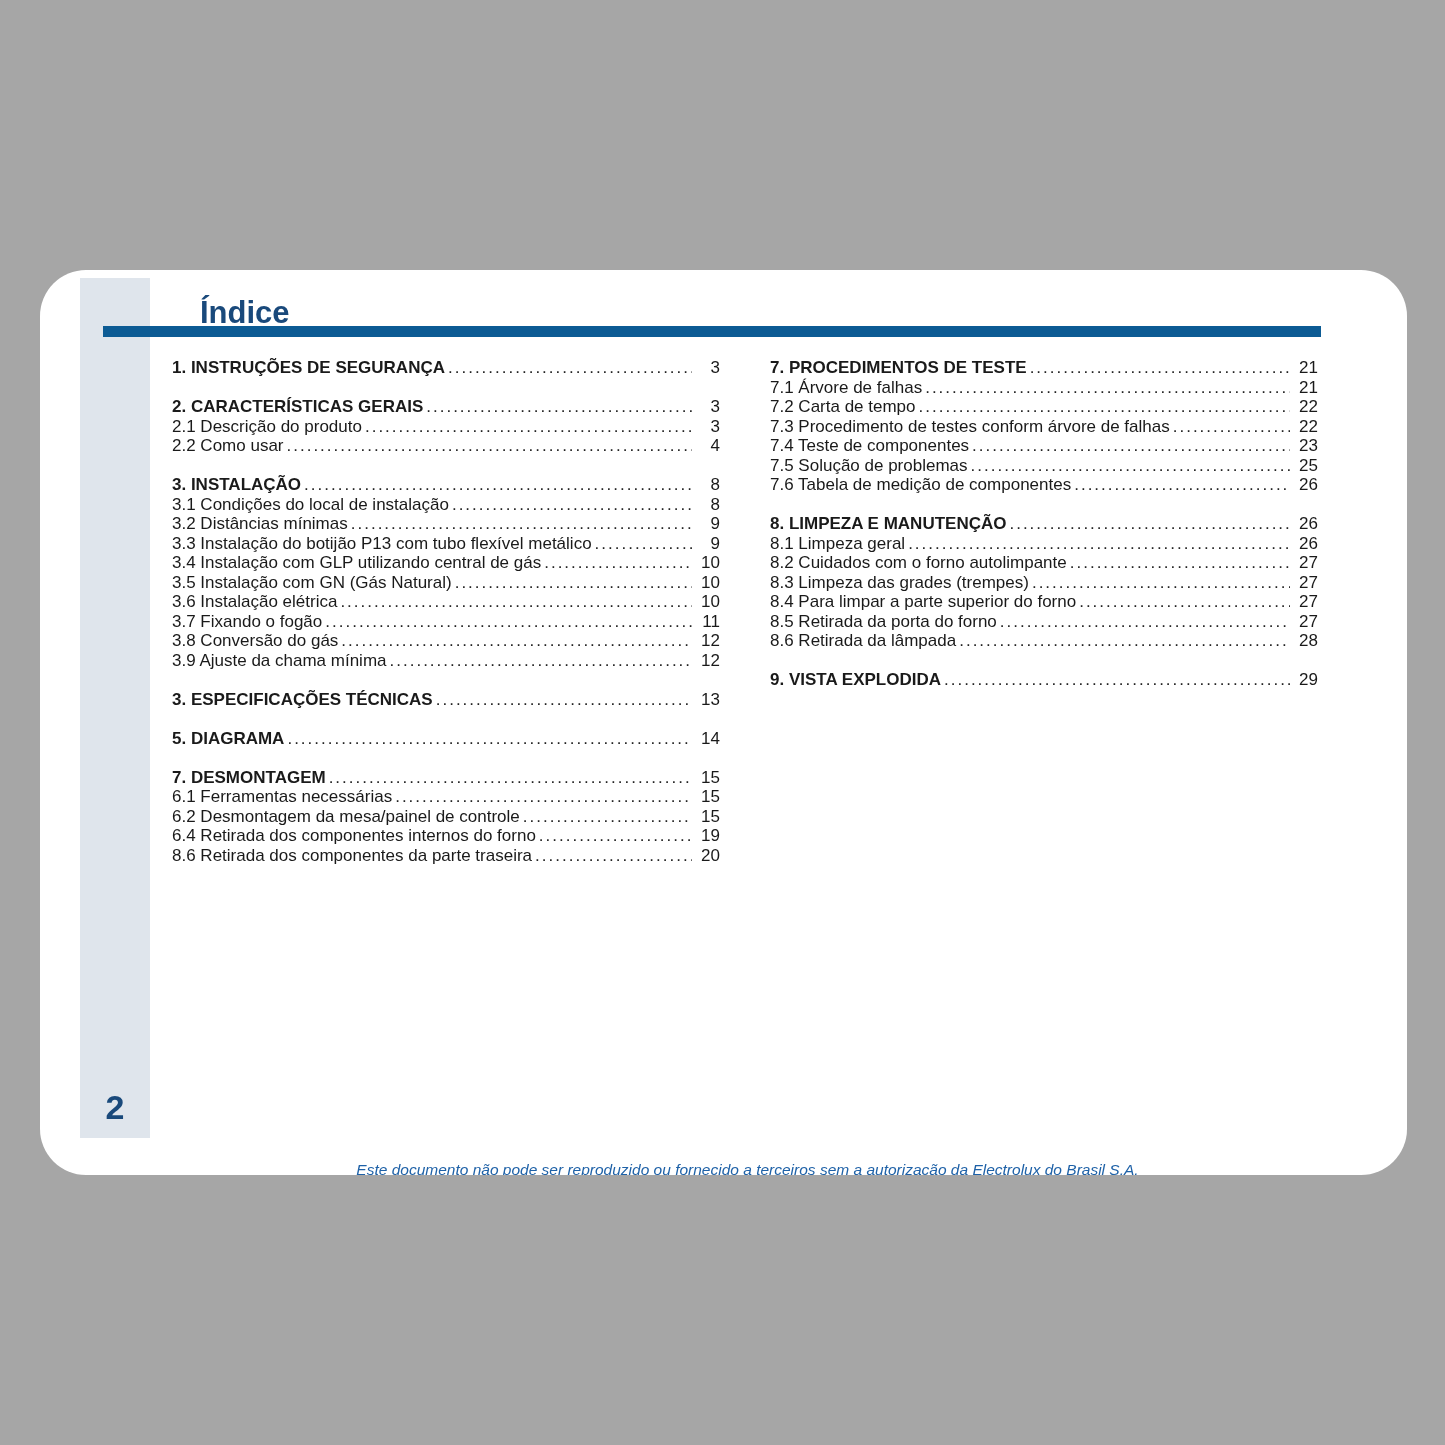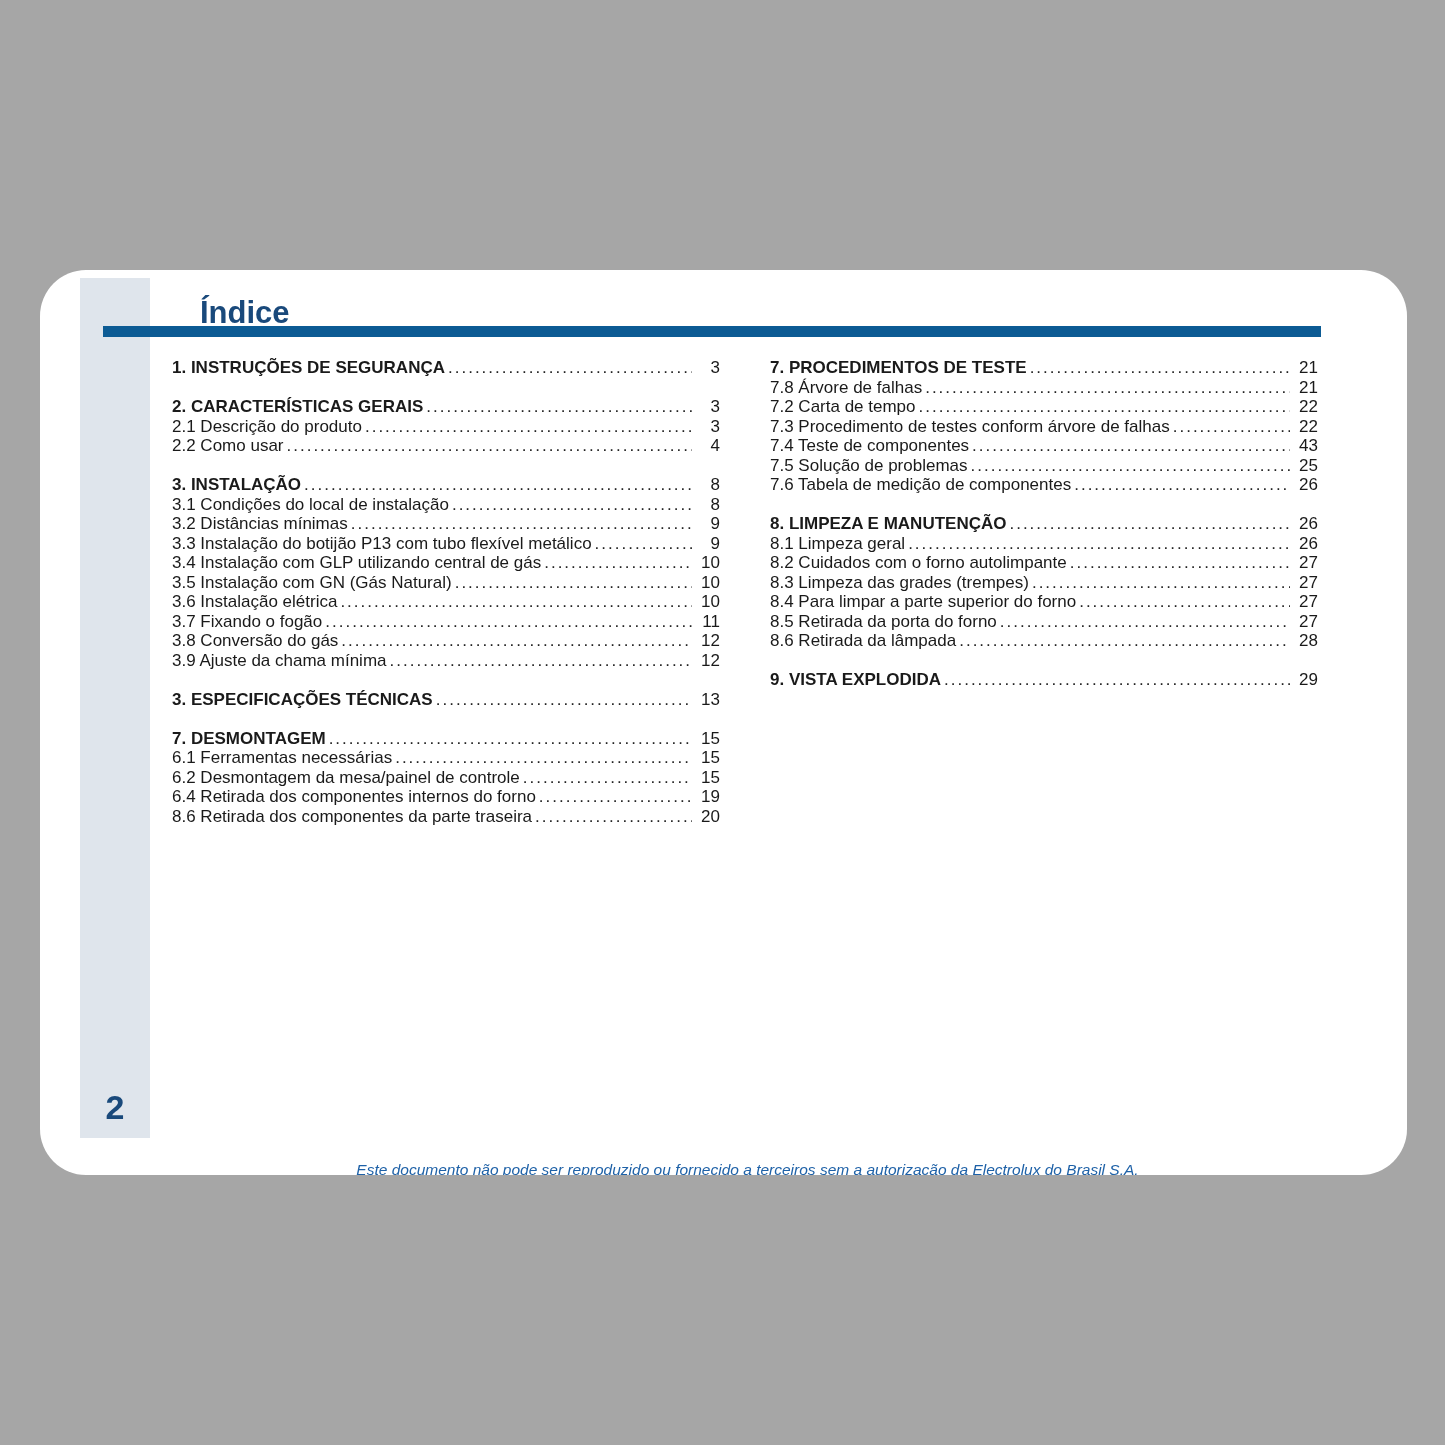--- a/index.html
+++ b/index.html
@@ -190,20 +190,27 @@
         </div>
         <div class="group">
           <div class="row bold">
     <span class="label">3. ESPECIFICAÇÕES TÉCNICAS</span>
     <span class="leader"></span>
     <span class="pg">13</span>
   </div>
         </div>
         <div class="group">
           <div class="row bold">
+    <span class="label">5. DIAGRAMA</span>
+    <span class="leader"></span>
+    <span class="pg">14</span>
+  </div>
+        </div>
+        <div class="group">
+          <div class="row bold">
     <span class="label">7. DESMONTAGEM</span>
     <span class="leader"></span>
     <span class="pg">15</span>
   </div>
           <div class="row">
     <span class="label">6.1 Ferramentas necessárias</span>
     <span class="leader"></span>
     <span class="pg">15</span>
   </div>
           <div class="row">
@@ -224,38 +231,38 @@
         </div>
       </div>
     <div class="col">
         <div class="group">
           <div class="row bold">
     <span class="label">7. PROCEDIMENTOS DE TESTE</span>
     <span class="leader"></span>
     <span class="pg">21</span>
   </div>
           <div class="row">
-    <span class="label">7.8 Árvore de falhas</span>
+    <span class="label">7.1 Árvore de falhas</span>
     <span class="leader"></span>
     <span class="pg">21</span>
   </div>
           <div class="row">
     <span class="label">7.2 Carta de tempo</span>
     <span class="leader"></span>
     <span class="pg">22</span>
   </div>
           <div class="row">
     <span class="label">7.3 Procedimento de testes conform árvore de falhas</span>
     <span class="leader"></span>
     <span class="pg">22</span>
   </div>
           <div class="row">
     <span class="label">7.4 Teste de componentes</span>
     <span class="leader"></span>
-    <span class="pg">43</span>
+    <span class="pg">23</span>
   </div>
           <div class="row">
     <span class="label">7.5 Solução de problemas</span>
     <span class="leader"></span>
     <span class="pg">25</span>
   </div>
           <div class="row">
     <span class="label">7.6 Tabela de medição de componentes</span>
     <span class="leader"></span>
     <span class="pg">26</span>

